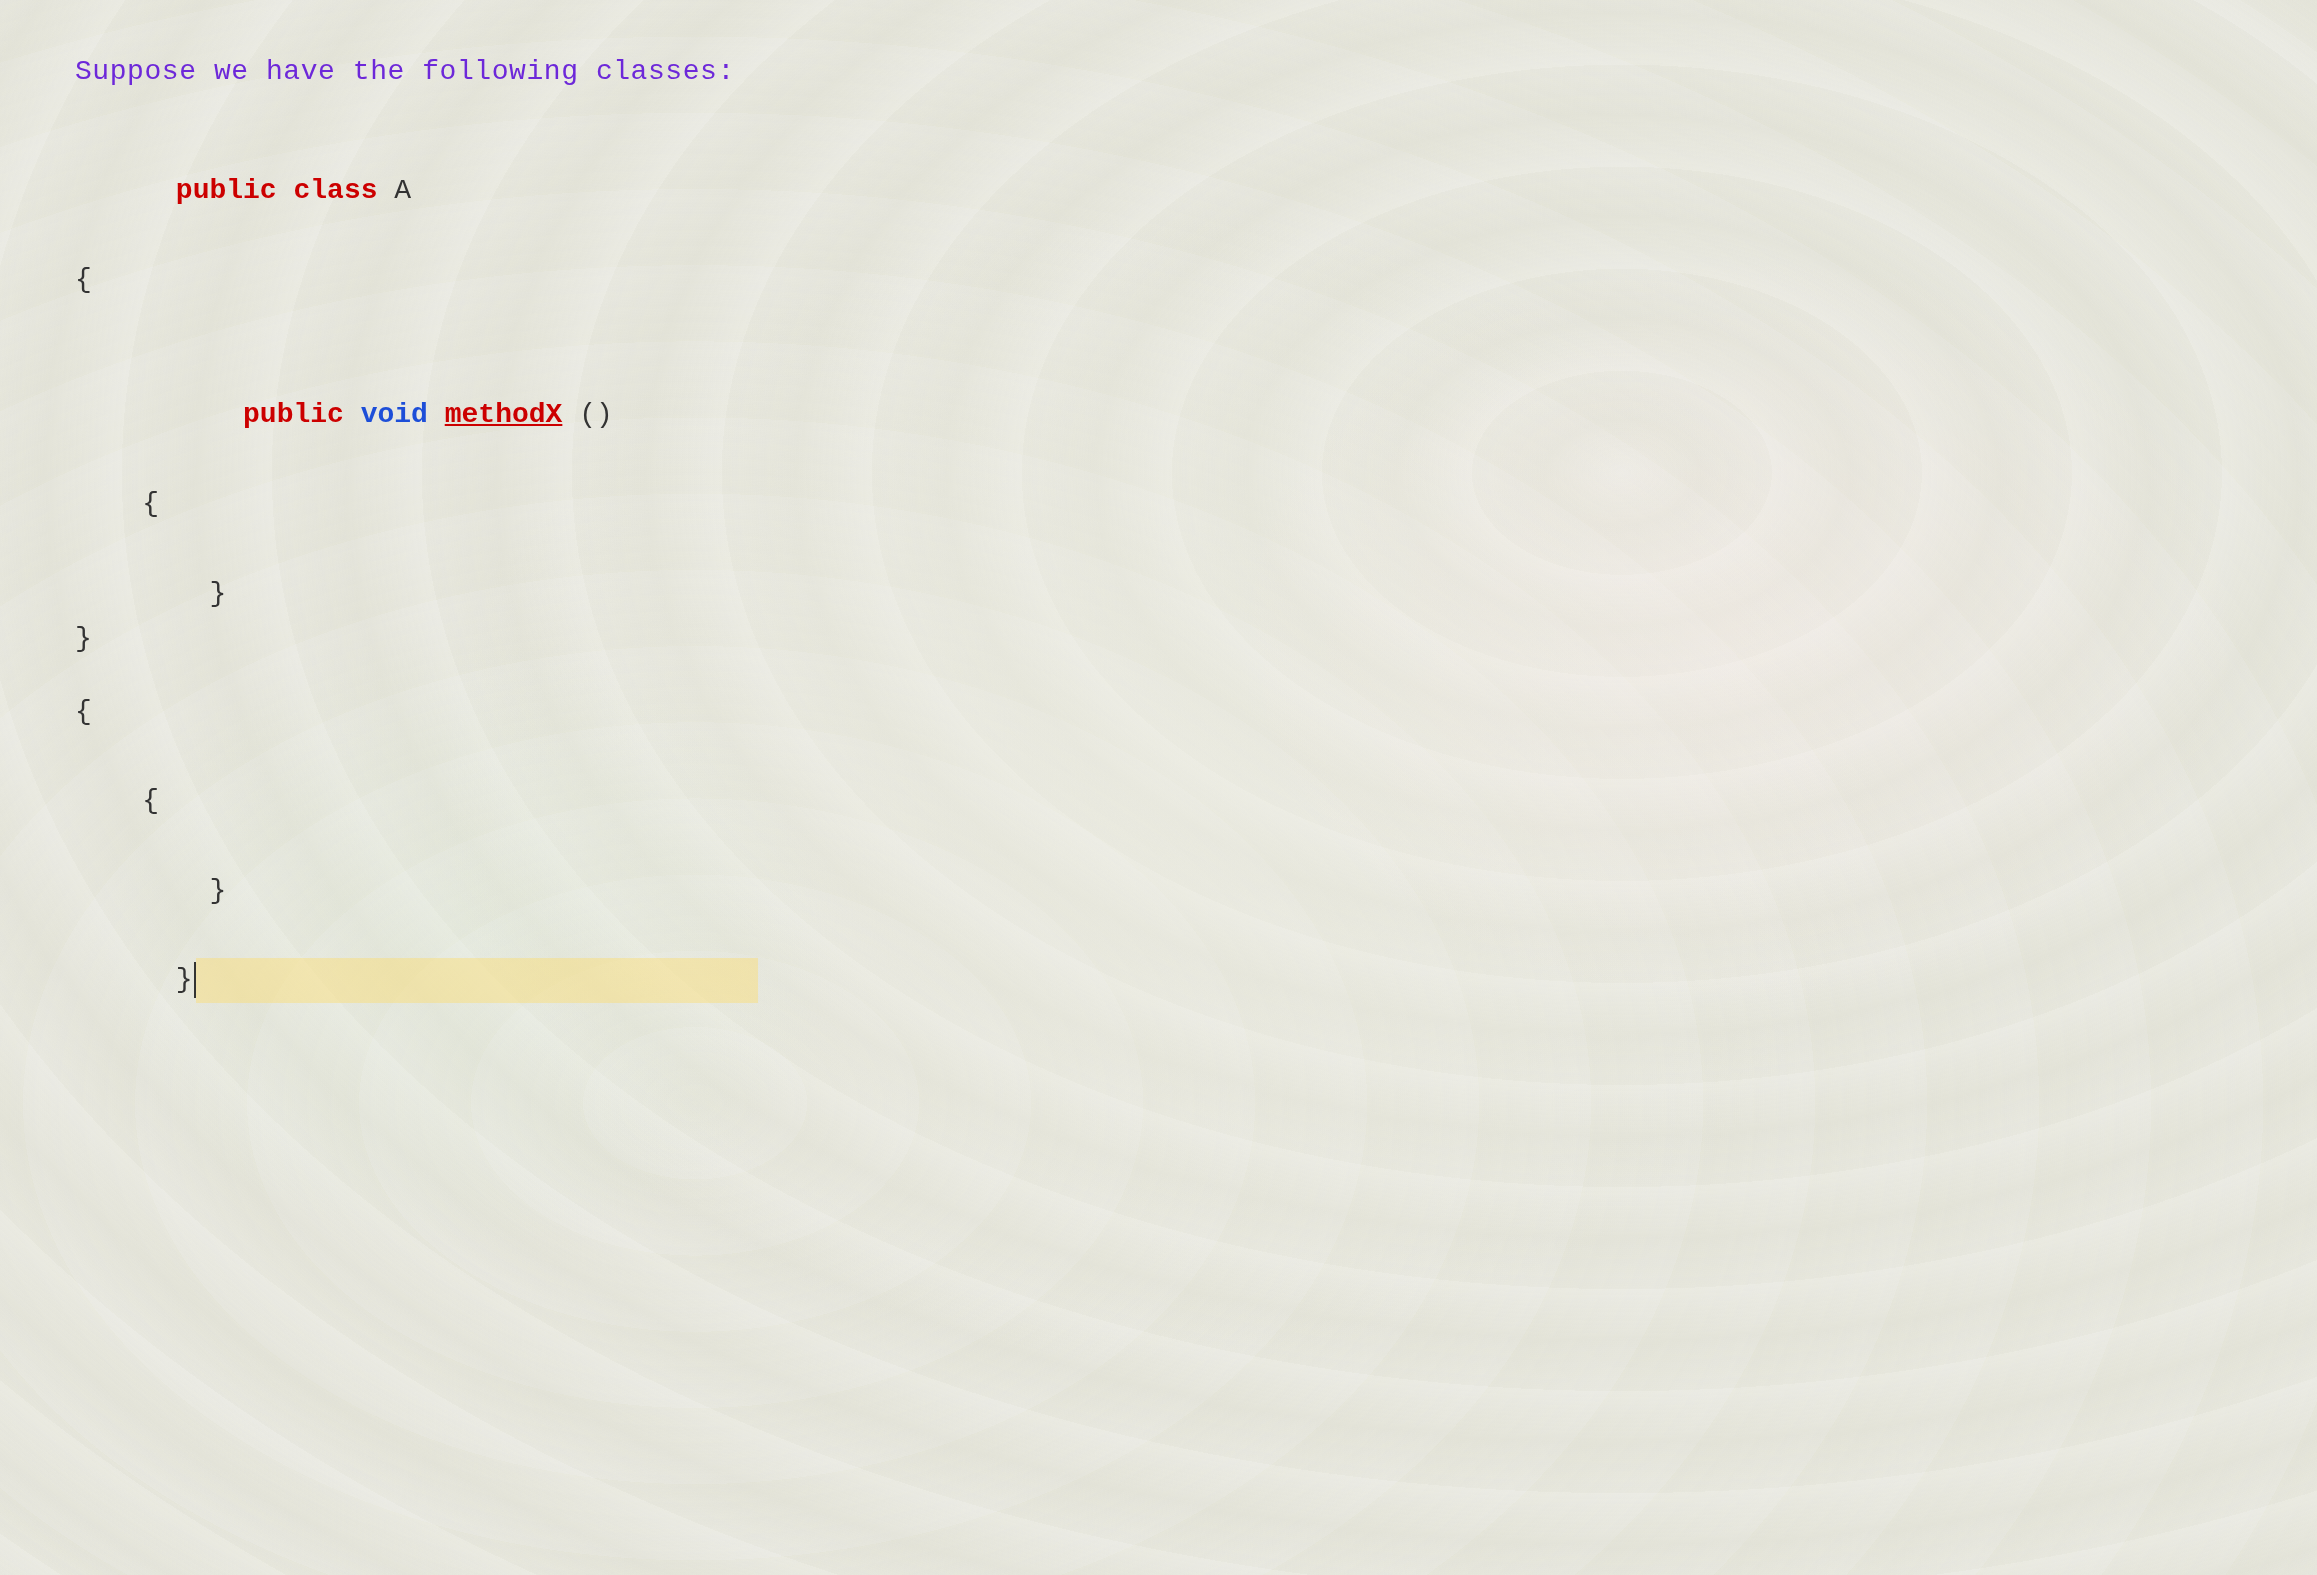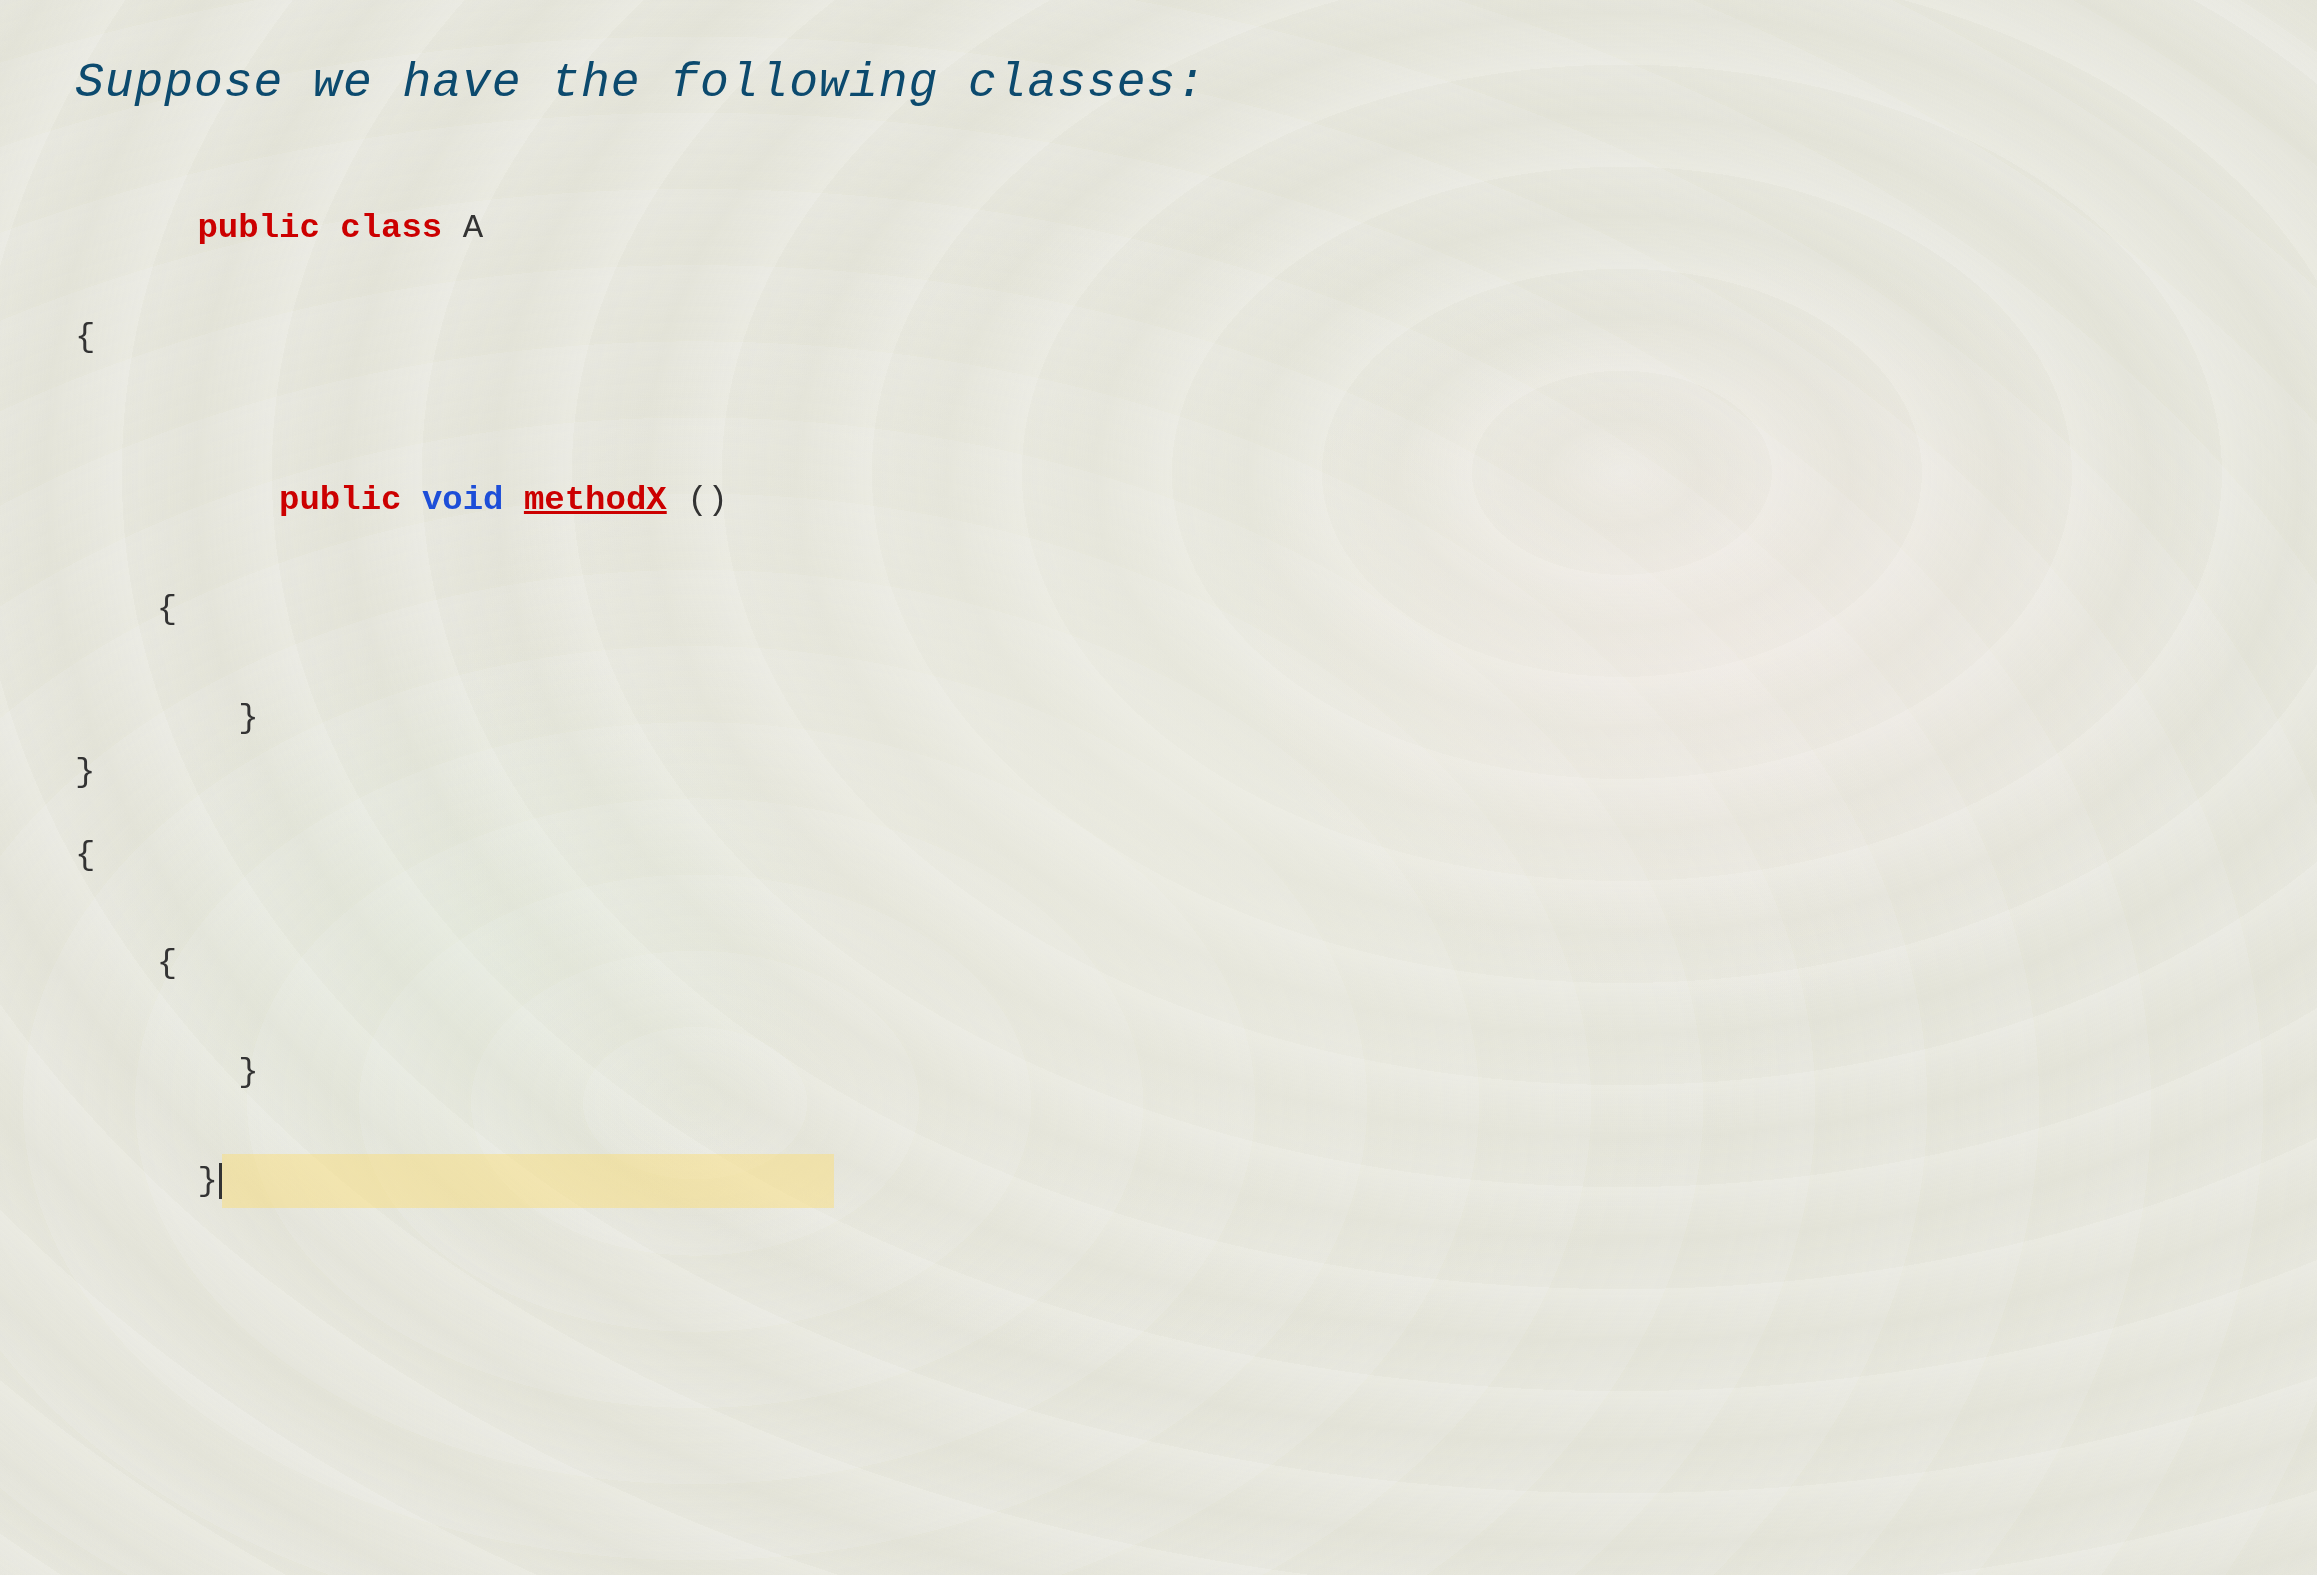--- a/index.html
+++ b/index.html
@@ -42,30 +42,29 @@
     }
 
     .main-content {
       position: relative;
       padding: 56px 75px;
       z-index: 1;
     }
 
     .intro-text {
       font-family: 'Courier New', Courier, monospace;
-      font-size: 48px;
-      color: #0c4a6e;
+      font-size: 28px;
+      color: #6d28d9;
       margin-bottom: 37px;
       letter-spacing: 0.02em;
-      font-style: italic;
     }
 
     .code-block {
       font-family: 'Courier New', Courier, monospace;
-      font-size: 34px;
+      font-size: 28px;
       line-height: 1.6;
       margin-bottom: 19px;
     }
 
     .code-line {
       display: block;
       white-space: pre;
     }
 
     .kw-public { color: #cc0000; font-weight: bold; }

